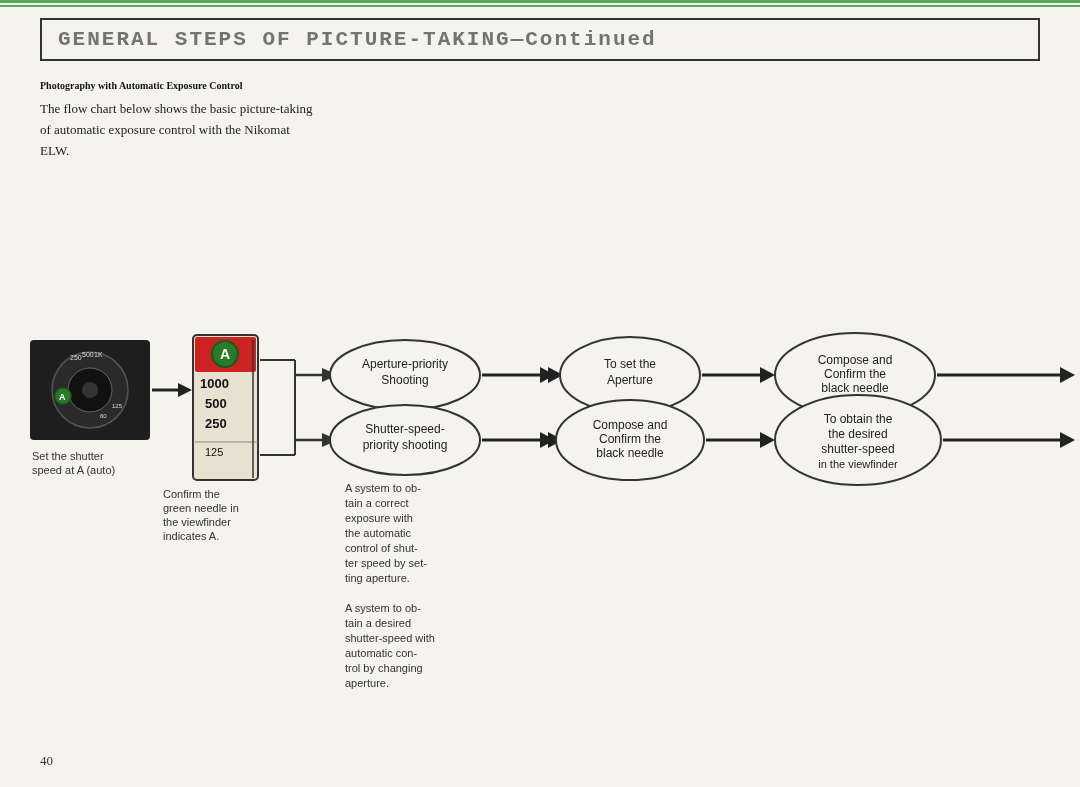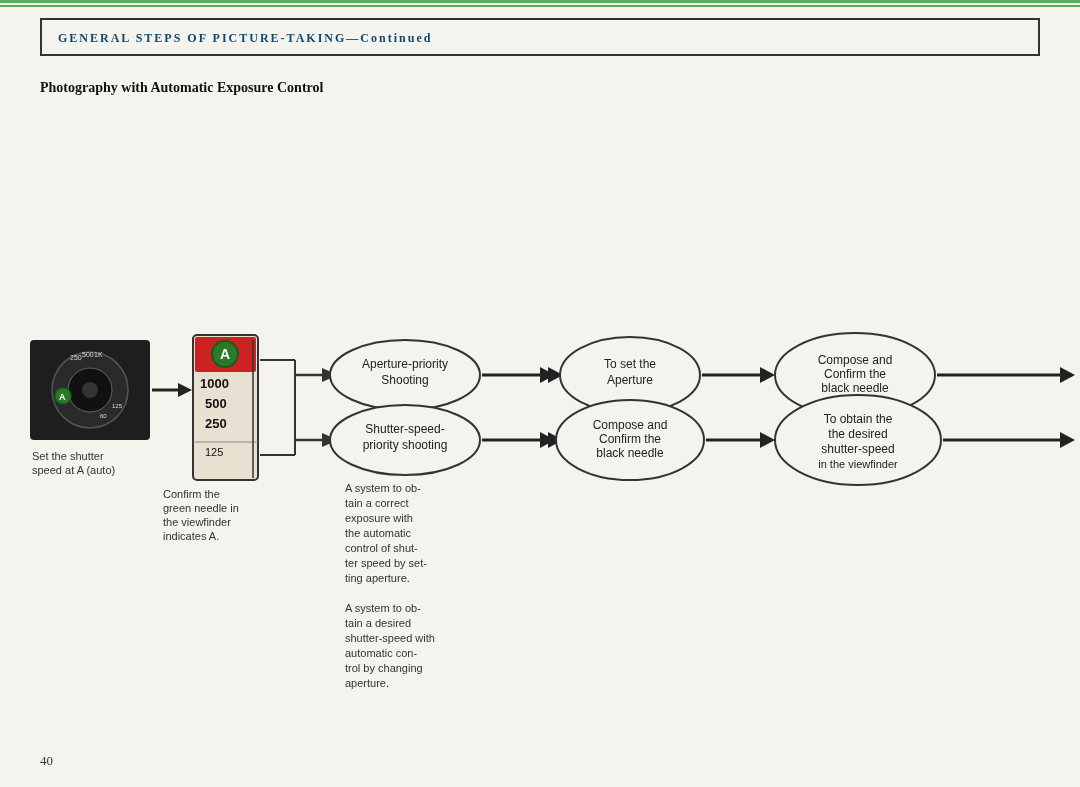--- a/index.html
+++ b/index.html
@@ -35,36 +35,36 @@
       left: 40px;
       right: 40px;
     }
     .header-box {
       border: 2px solid #333;
       padding: 8px 16px;
       display: inline-block;
       width: 100%;
     }
     .header-title {
-      font-size: 12px;
+      font-size: 21px;
       font-weight: bold;
       letter-spacing: 2px;
-      color: #0c4a6e;
-      font-family: Liberation Serif, serif;
+      color: #737373;
+      font-family: Liberation Mono, monospace;
     }
 
     .content-section {
       position: absolute;
       top: 80px;
       left: 40px;
       right: 40px;
     }
 
     .subtitle {
-      font-size: 14px;
+      font-size: 10px;
       font-weight: bold;
       margin-bottom: 8px;
       color: #111;
     }
 
     .intro-text {
       font-size: 13px;
       line-height: 1.6;
       color: #222;
       max-width: 280px;
@@ -97,20 +97,21 @@
 </div>
 
 <div class="header-section">
   <div class="header-box">
     <span class="header-title">GENERAL STEPS OF PICTURE-TAKING—Continued</span>
   </div>
 </div>
 
 <div class="content-section">
   <div class="subtitle">Photography with Automatic Exposure Control</div>
+  <div class="intro-text">The flow chart below shows the basic picture-taking of automatic exposure control with the Nikomat ELW.</div>
 </div>
 
 <svg class="flow-svg" viewBox="0 0 1080 500">
 
   <rect x="30" y="80" width="120" height="100" rx="4" fill="#1e1e1e"></rect>
 
   <circle cx="90" cy="130" r="38" fill="#2a2a2a" stroke="#555" stroke-width="1.5"></circle>
   <circle cx="90" cy="130" r="22" fill="#111" stroke="#666" stroke-width="1"></circle>
   <circle cx="90" cy="130" r="8" fill="#333"></circle>
 

